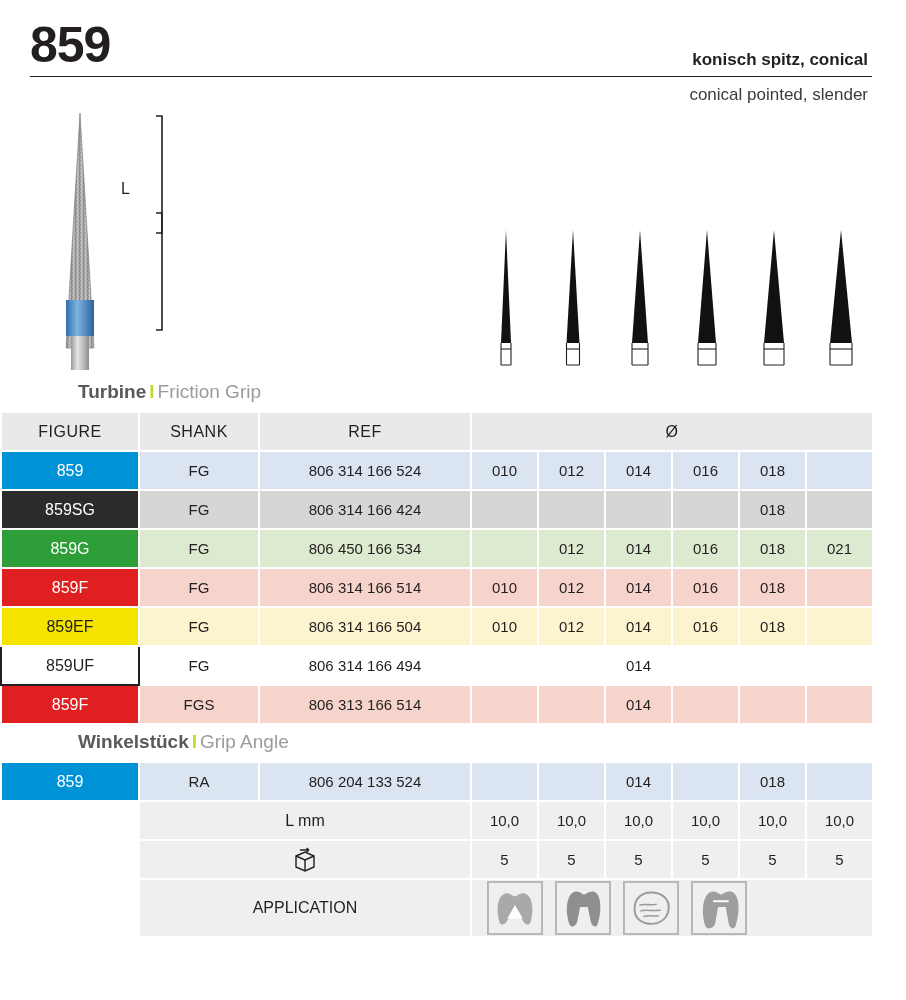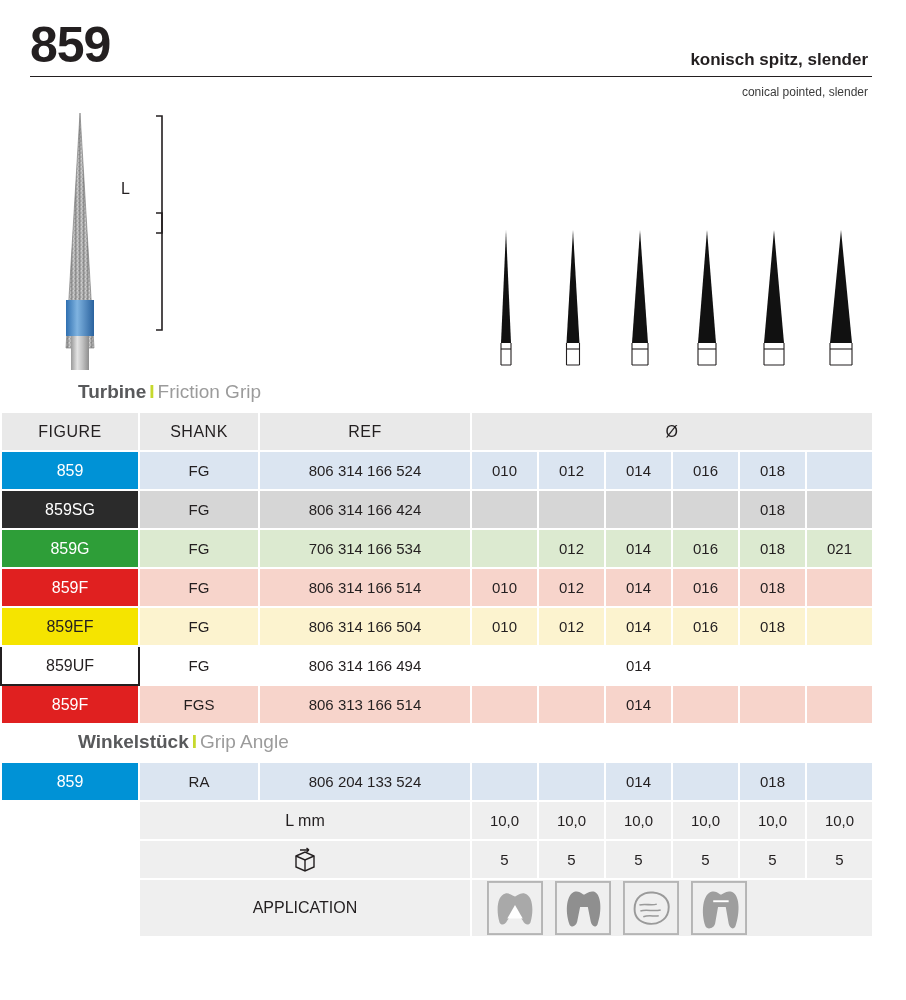--- a/index.html
+++ b/index.html
@@ -35,21 +35,21 @@
     font-weight: bold;
     padding-top: 32px;
     padding-right: 4px;
   }
   .title-rule {
     border-bottom: 1px solid #231f20;
     margin: 6px 0 8px 0;
   }
   .title-en {
     text-align: right;
-    font-size: 12px;
+    font-size: 17px;
     color: #3b3b3b;
     padding-right: 4px;
   }
 
   
   .illustration {
     position: relative;
     height: 275px;
   }
   .big-bur {
@@ -169,21 +169,21 @@
     justify-content: flex-start;
     padding-left: 14px;
   }
   .app-icon { width: 58px; height: 56px; }
 </style>
 </head>
 <body>
 
 <div class="header">
   <div class="fig-number">859</div>
-  <div class="title-de">konisch spitz, slender</div>
+  <div class="title-de">konisch spitz, conical</div>
   <div class="title-rule"></div>
   <div class="title-en">conical pointed, slender</div>
 </div>
 
 <div class="illustration">
 
   <div class="big-bur">
     <svg width="120" height="265" viewBox="0 0 120 265">
       <defs>
         <linearGradient id="shaftGrad" x1="0" y1="0" x2="1" y2="0">
@@ -313,21 +313,21 @@
       <td></td>
       <td></td>
       <td></td>
       <td>018</td>
       <td></td>
     </tr>
 
     <tr class="row-green">
       <td class="fig-cell f-859g">859G</td>
       <td>FG</td>
-      <td>706 314 166 534</td>
+      <td>806 450 166 534</td>
       <td></td>
       <td>012</td>
       <td>014</td>
       <td>016</td>
       <td>018</td>
       <td>021</td>
     </tr>
 
     <tr class="row-red">
       <td class="fig-cell f-859f">859F</td>

